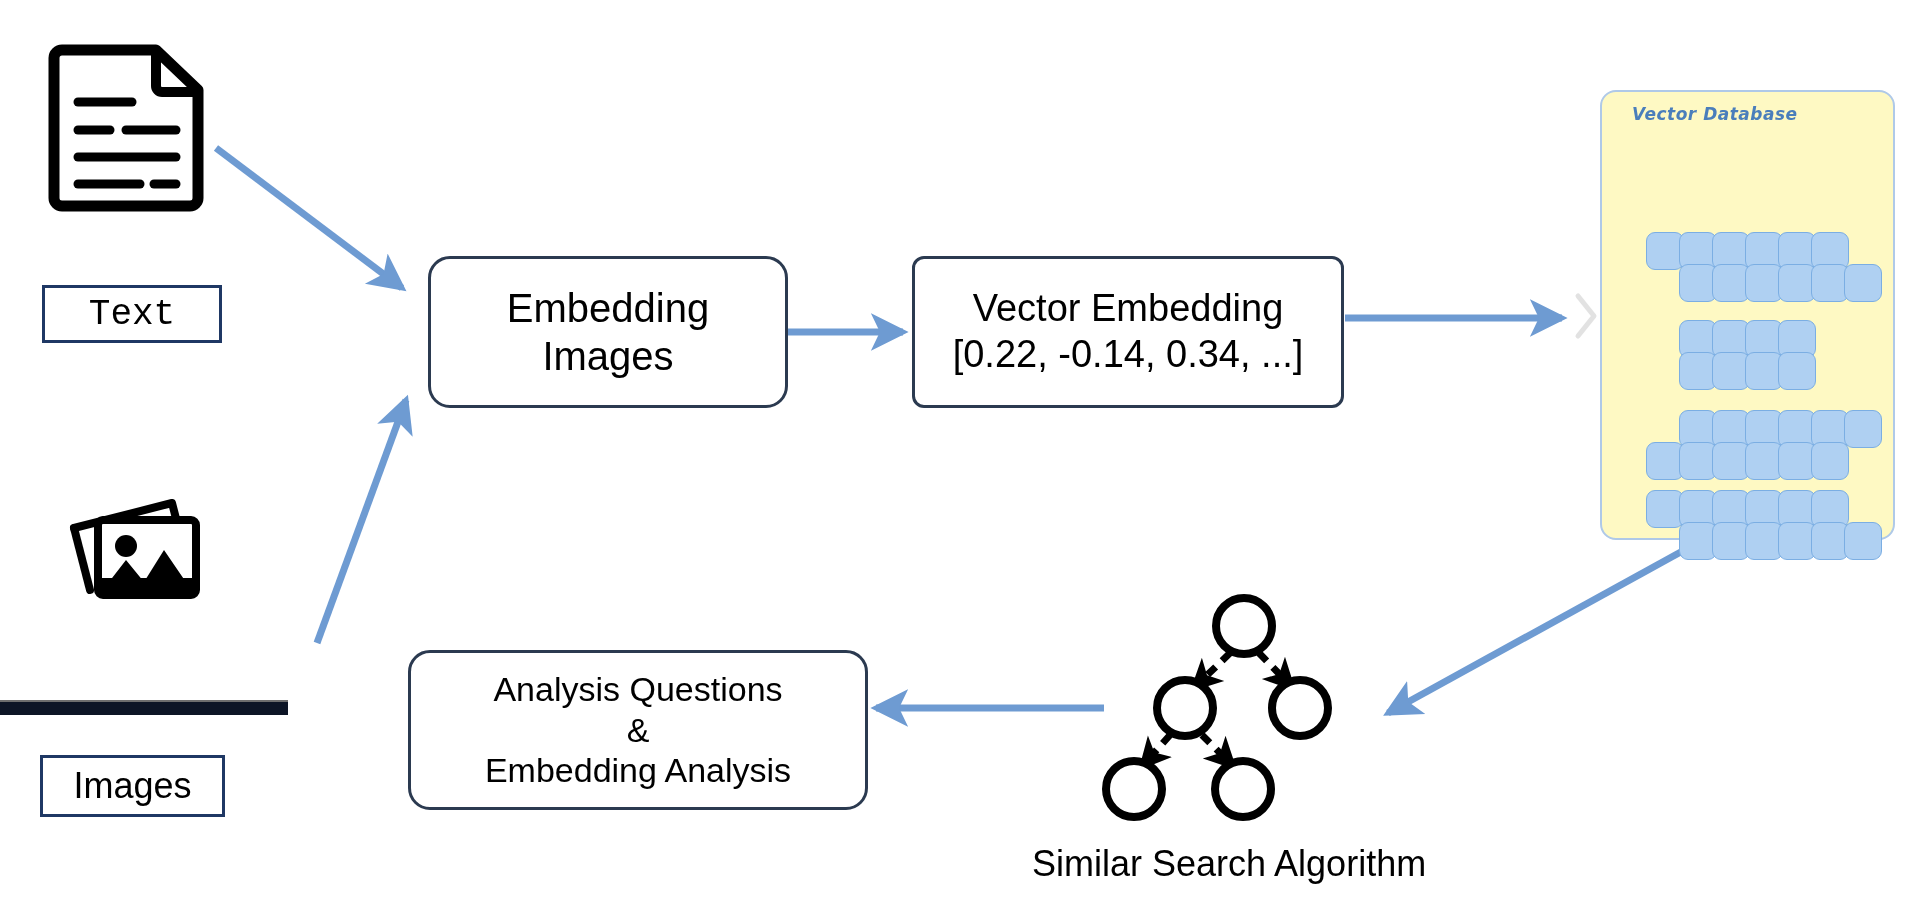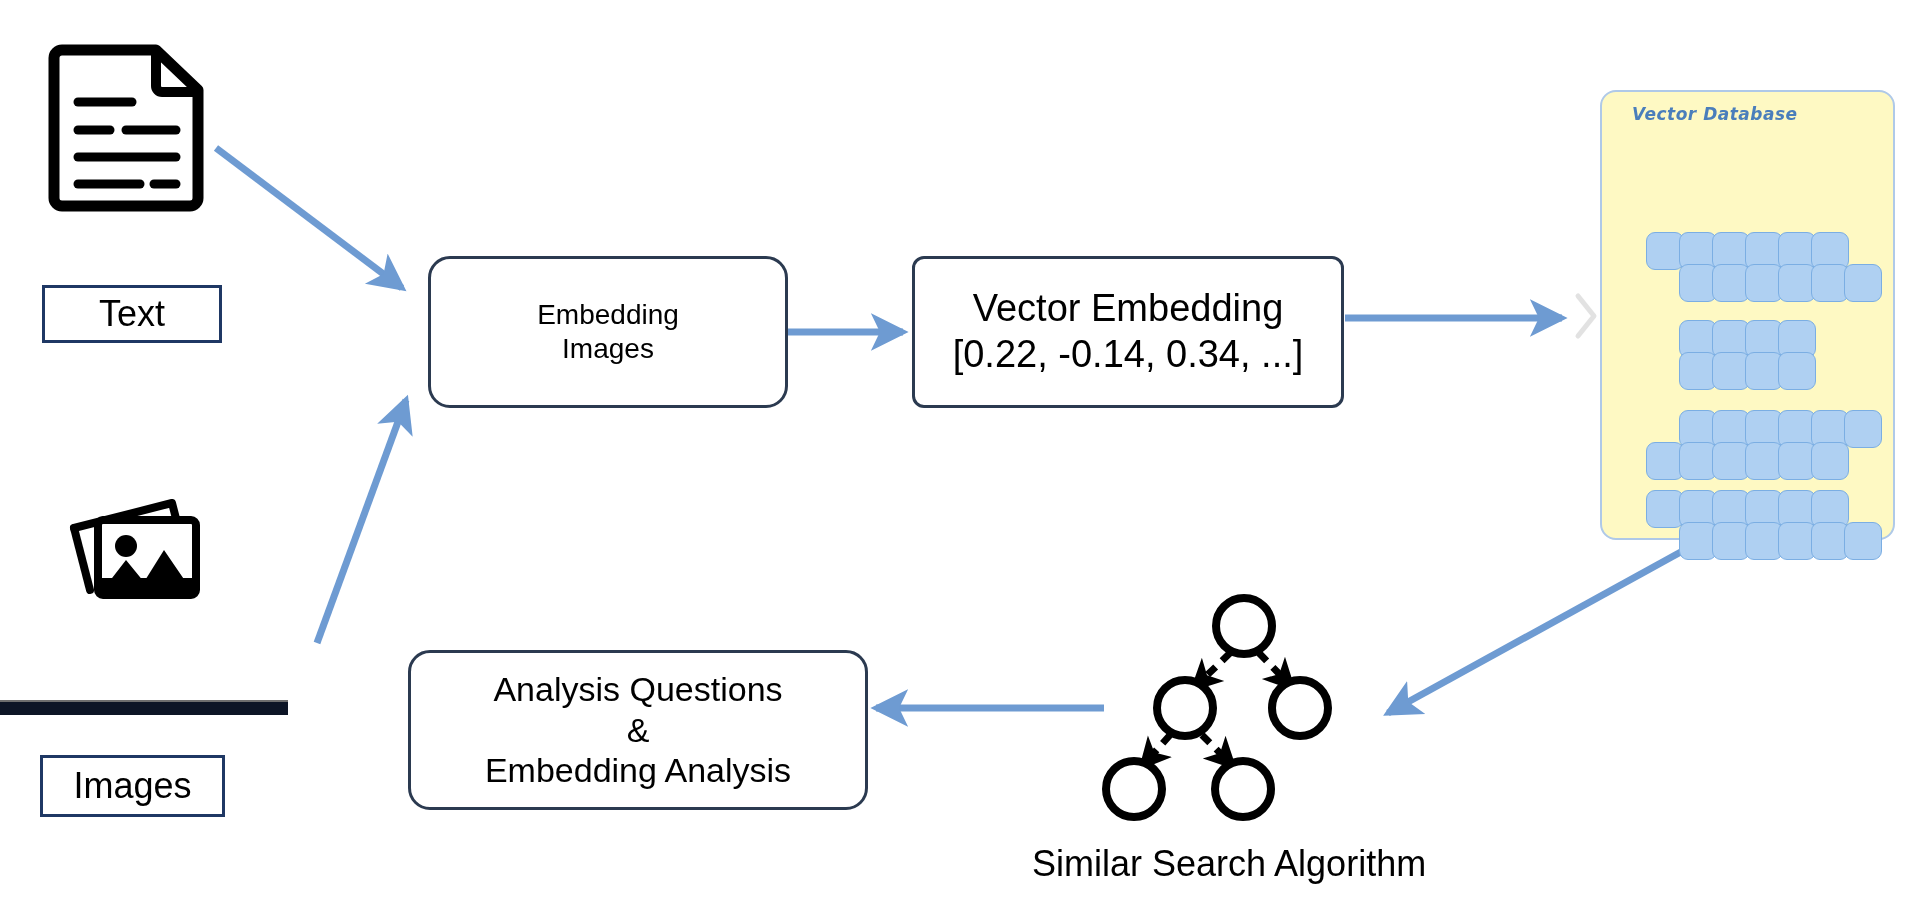--- a/index.html
+++ b/index.html
@@ -107,21 +107,21 @@
         <line x1="30" y1="90" x2="62" y2="90"></line>
         <line x1="78" y1="90" x2="128" y2="90"></line>
         <line x1="30" y1="117" x2="128" y2="117"></line>
         <line x1="30" y1="144" x2="92" y2="144"></line>
         <line x1="106" y1="144" x2="128" y2="144"></line>
       </g>
       <line x1="30" y1="166" x2="128" y2="166" stroke="#000000" stroke-width="0"></line>
     </svg>
   </div>
 
-  <div class="abs src-label-box" style="left:42px; top:285px; width:180px; height:58px;">
+  <div class="abs src-label-box" style="left:42px; top:285px; width:180px; height:58px;font-family:Liberation Mono, monospace;">
     <span>Text</span>
   </div>
 
   <div class="abs" style="left:68px; top:490px; width:145px; height:110px;">
     <svg width="145" height="110" viewBox="0 0 145 110">
 
       <path d="M6 38 L104 13 L112 44" fill="none" stroke="#000000" stroke-width="8" stroke-linejoin="round" stroke-linecap="round"></path>
       <path d="M6 38 L22 100" fill="none" stroke="#000000" stroke-width="8" stroke-linecap="round"></path>
 
       <rect x="30" y="30" width="98" height="75" rx="5" fill="#ffffff" stroke="#000000" stroke-width="8"></rect>
@@ -167,21 +167,21 @@
 
     <g>
       <line x1="1688" y1="548" x2="1388" y2="713" stroke="#6E9BD2" stroke-width="7" marker-end="url(#ah)"></line>
     </g>
 
     <g>
       <line x1="1104" y1="708" x2="876" y2="708" stroke="#6E9BD2" stroke-width="7" marker-end="url(#ah)"></line>
     </g>
   </svg>
 
-  <div class="abs proc-box" style="left:428px; top:256px; width:360px; height:152px; font-size:28px;">
+  <div class="abs proc-box" style="left:428px; top:256px; width:360px; height:152px; font-size:40px;">
     <span class="line">Embedding</span>
     <span class="line">Images</span>
   </div>
 
   <div class="abs proc-box" style="left:912px; top:256px; width:432px; height:152px; font-size:38px;border-radius:12px;">
     <span class="line">Vector Embedding</span>
     <span class="line">[0.22, -0.14, 0.34, ...]</span>
   </div>
 
   <div class="abs vdb-panel" style="left:1600px; top:90px; width:295px; height:450px;">

